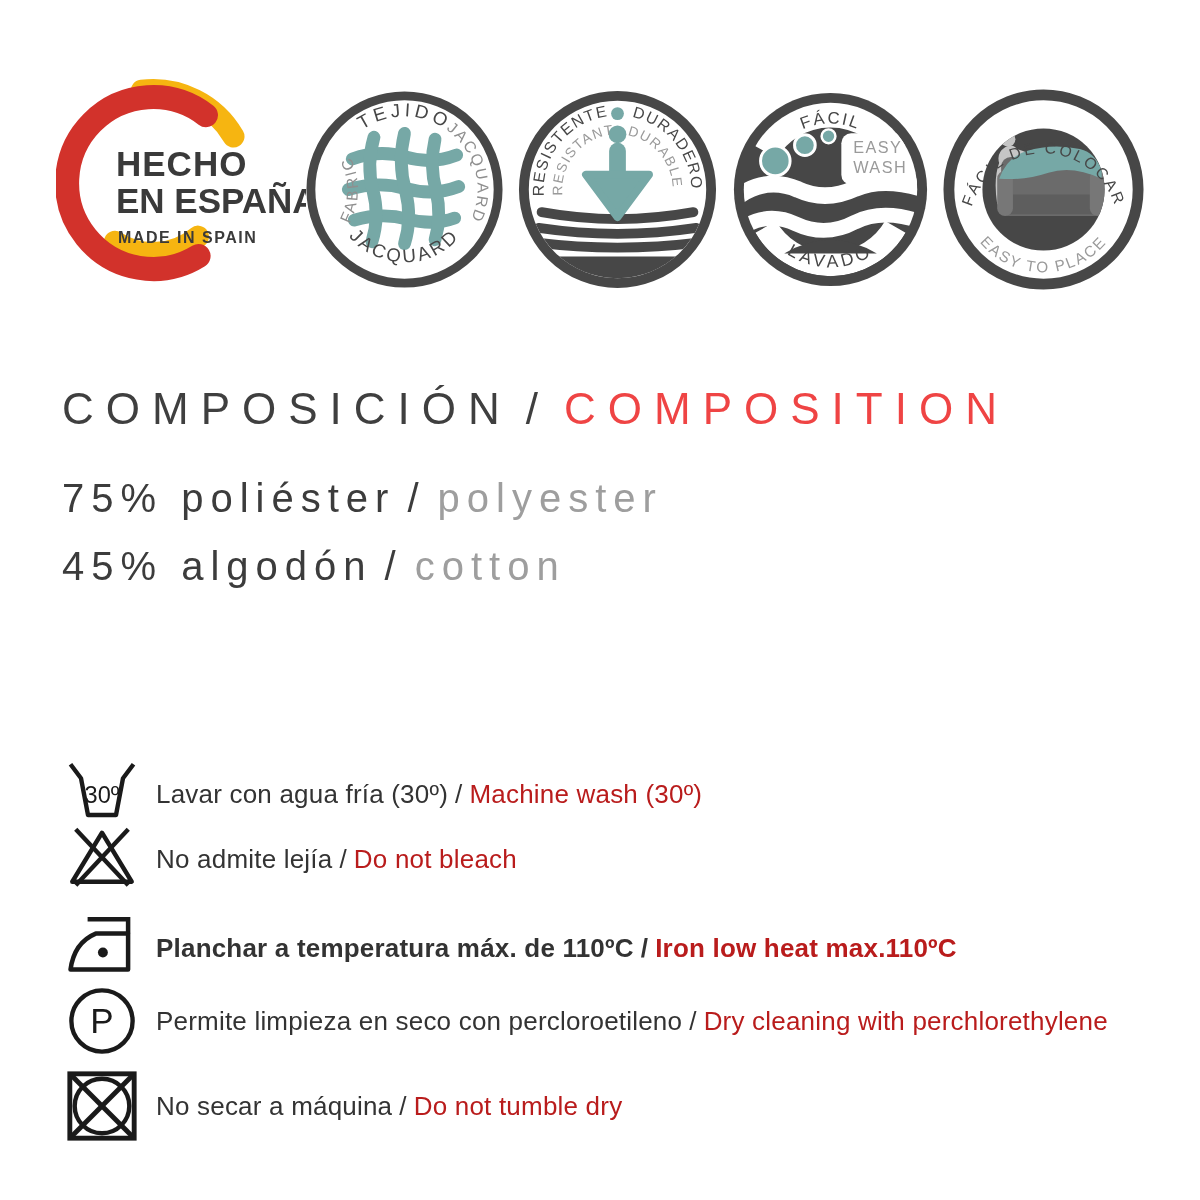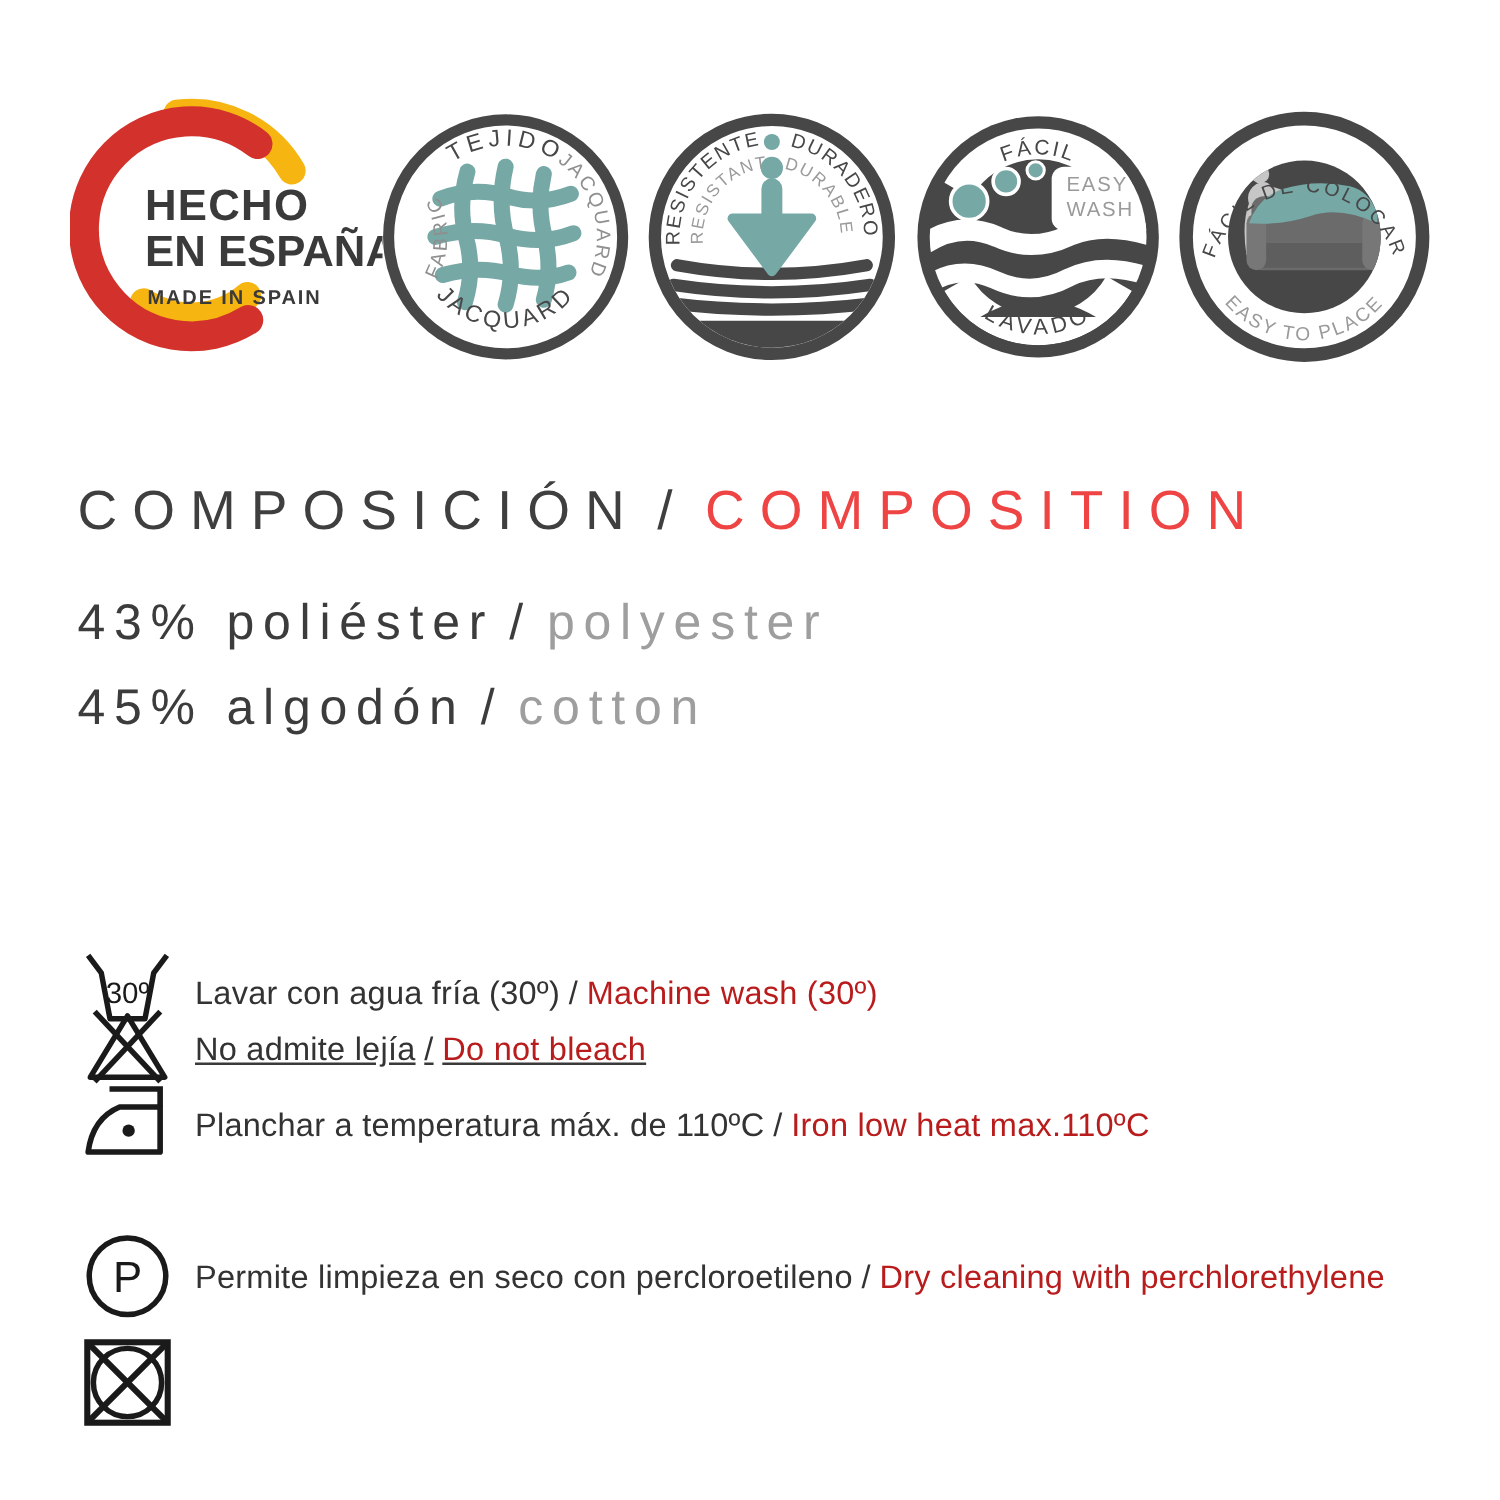--- a/index.html
+++ b/index.html
@@ -154,52 +154,52 @@
     <text font-size="15.5" letter-spacing="2" fill="#9a9a9a">
       <textPath href="#b4bottom" startOffset="50%" text-anchor="middle">EASY TO PLACE</textPath></text>
   </svg>
 </div>
 
 <div class="abs heading">
   <span class="es">COMPOSICIÓN</span><span class="sep">/</span><span class="en">COMPOSITION</span>
 </div>
 
 <div class="abs comp-line" style="top:476px;">
-  <span class="es">43% poliéster</span><span class="sep">/</span><span class="en">polyester</span>
+  <span class="es">75% poliéster</span><span class="sep">/</span><span class="en">polyester</span>
 </div>
 <div class="abs comp-line" style="top:544px;text-align:right;">
   <span class="es">45% algodón</span><span class="sep">/</span><span class="en">cotton</span>
 </div>
 
 <div class="abs care-row" style="top:756px;height:76px;">
   <div class="care-icon">
     <svg width="70" height="70" viewBox="0 0 80 80">
       <path d="M4,6 L16,22 L24,64 L56,64 L64,22 L76,6" fill="none" stroke="#1a1a1a" stroke-width="5" stroke-linejoin="round"></path>
       <text x="40" y="50" font-size="27" text-anchor="middle" fill="#1a1a1a">30º</text>
     </svg>
   </div>
   <div class="care-text">
     <span class="es">Lavar con agua fría (30º)</span><span class="sep">/</span><span class="en">Machine wash (30º)</span>
   </div>
 </div>
 
-<div class="abs care-row" style="top:804px;height:70px;text-decoration:underline;">
+<div class="abs care-row" style="top:824px;height:70px;">
   <div class="care-icon">
     <svg width="78" height="70" viewBox="0 0 80 80">
       <path d="M6,66 L40,10 L74,66 Z" fill="none" stroke="#1a1a1a" stroke-width="5" stroke-linejoin="round"></path>
       <line x1="10" y1="6" x2="70" y2="70" stroke="#1a1a1a" stroke-width="5"></line>
       <line x1="70" y1="6" x2="10" y2="70" stroke="#1a1a1a" stroke-width="5"></line>
     </svg>
   </div>
   <div class="care-text">
     <span class="es">No admite lejía</span><span class="sep">/</span><span class="en">Do not bleach</span>
   </div>
 </div>
 
-<div class="abs care-row" style="top:862px;height:76px;">
+<div class="abs care-row" style="top:910px;height:76px;font-weight:bold;">
   <div class="care-icon">
     <svg width="74" height="72" viewBox="0 0 80 80">
       <path d="M24,8 L69,8 L69,24" fill="none" stroke="#1a1a1a" stroke-width="5"></path>
       <path d="M33,24 L69,24 L69,64 L5,64 Q9,34 33,24 Z" fill="none" stroke="#1a1a1a" stroke-width="5" stroke-linejoin="round"></path>
       <circle cx="41" cy="45" r="5.5" fill="#1a1a1a"></circle>
     </svg>
   </div>
   <div class="care-text">
     <span class="es">Planchar a temperatura máx. de 110ºC</span><span class="sep">/</span><span class="en">Iron low heat max.110ºC</span>
   </div>
@@ -219,13 +219,16 @@
 
 <div class="abs care-row" style="top:1066px;height:80px;">
   <div class="care-icon">
     <svg width="78" height="78" viewBox="0 0 80 80">
       <rect x="7" y="7" width="66" height="66" fill="none" stroke="#1a1a1a" stroke-width="5"></rect>
       <circle cx="40" cy="40" r="28" fill="none" stroke="#1a1a1a" stroke-width="4.5"></circle>
       <line x1="7" y1="7" x2="73" y2="73" stroke="#1a1a1a" stroke-width="5"></line>
       <line x1="73" y1="7" x2="7" y2="73" stroke="#1a1a1a" stroke-width="5"></line>
     </svg>
   </div>
+  <div class="care-text">
+    <span class="es">No secar a máquina</span><span class="sep">/</span><span class="en">Do not tumble dry</span>
+  </div>
 </div>
 
 </body></html>

